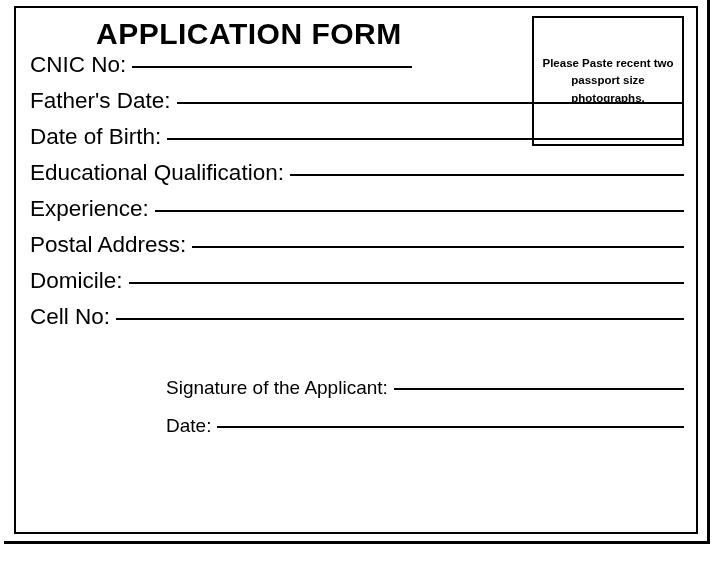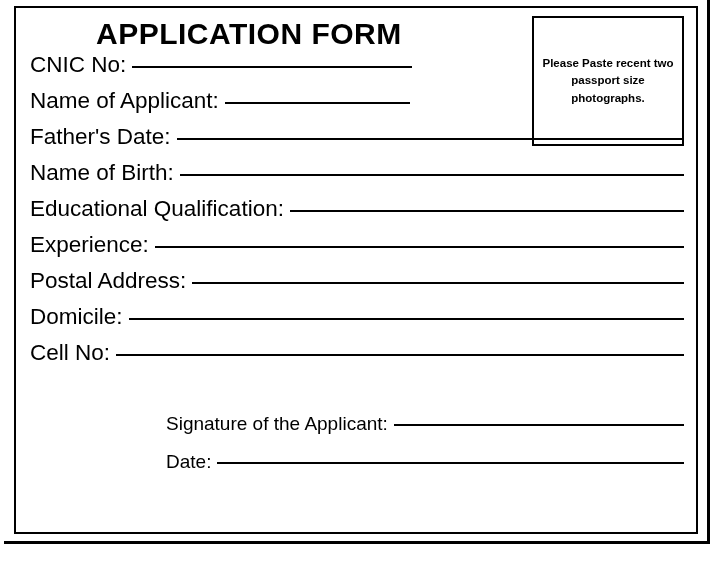--- a/index.html
+++ b/index.html
@@ -146,32 +146,28 @@
       </div>
 
       <div class="fields">
 
 
         <div class="field-row short-2">
           <span class="field-label">CNIC No:</span>
           <span class="field-line"></span>
         </div>
 
-        <div class="field-row short-3">
-          <span class="field-label">Name of Applicant:</span>
-          <span class="field-line"></span>
-        </div>
 
         <div class="field-row">
           <span class="field-label">Father's Date:</span>
           <span class="field-line"></span>
         </div>
 
         <div class="field-row">
-          <span class="field-label">Name of Birth:</span>
+          <span class="field-label">Date of Birth:</span>
           <span class="field-line"></span>
         </div>
 
         <div class="field-row">
           <span class="field-label">Educational Qualification:</span>
           <span class="field-line"></span>
         </div>
 
         <div class="field-row">
           <span class="field-label">Experience:</span>

